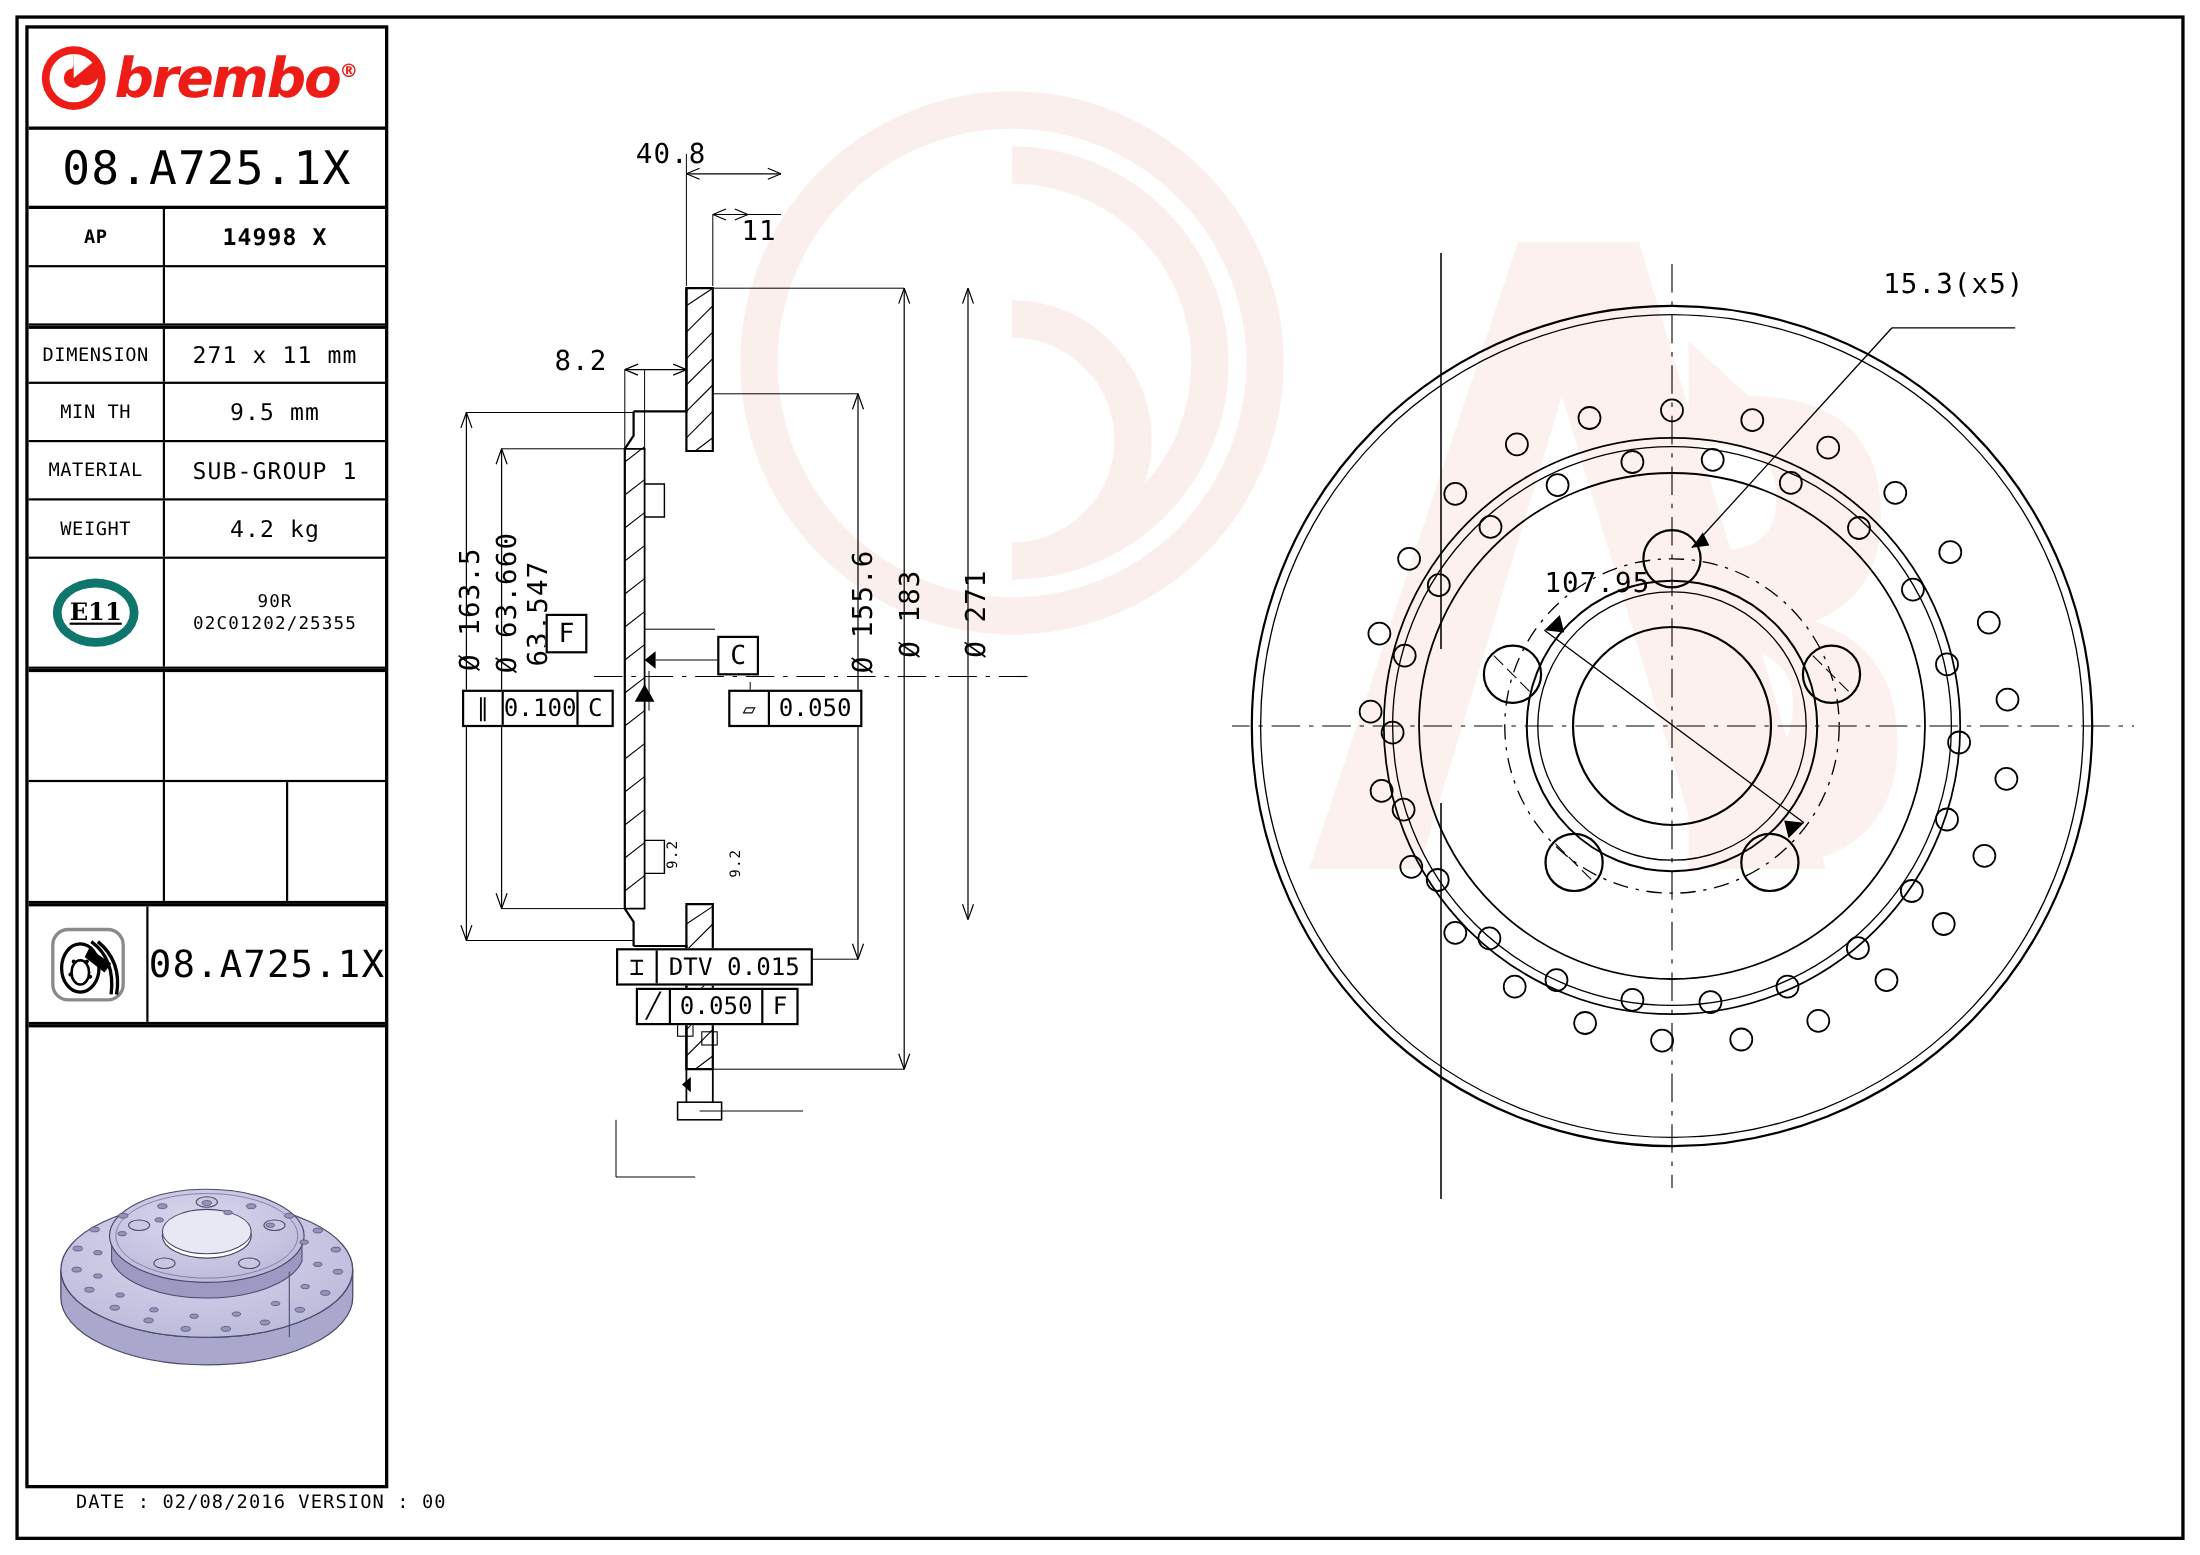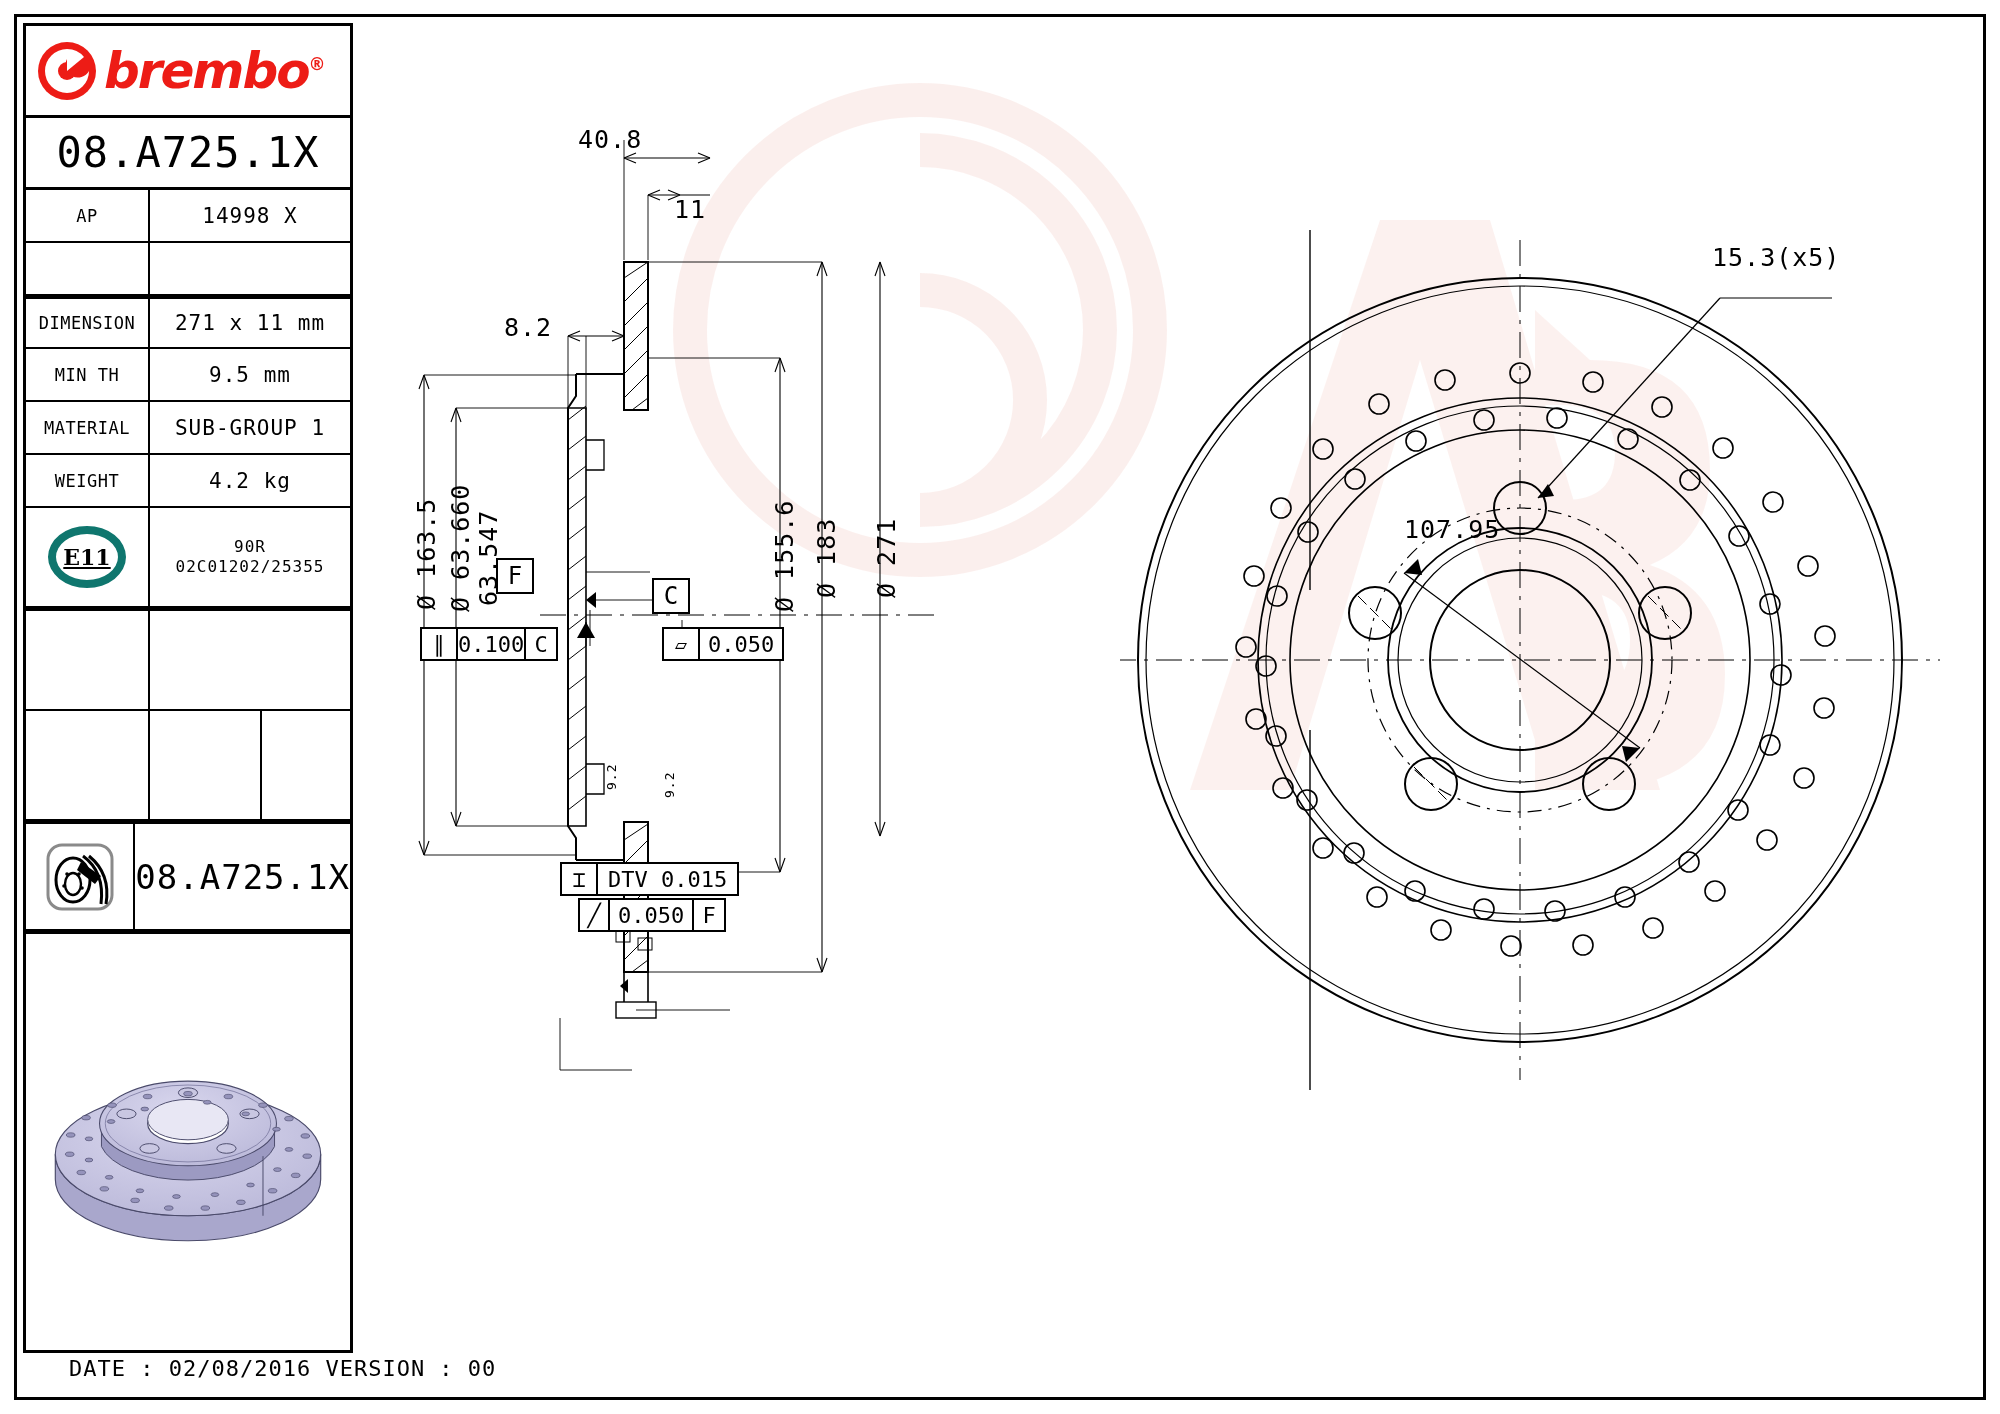--- a/index.html
+++ b/index.html
@@ -20,21 +20,21 @@
   .cellR{flex:1;height:100%;display:flex;align-items:center;justify-content:center;font-size:21px;letter-spacing:1px;}
 
   .logoRow{height:92px;display:flex;align-items:center;padding-left:10px;border-bottom:3px solid #000;box-sizing:border-box;}
   .bLogo{width:62px;height:62px;flex:0 0 auto;}
   .bWord{font-family:"DejaVu Sans",sans-serif;font-weight:bold;font-style:italic;font-size:50px;color:#ED1C16;letter-spacing:-2px;margin-left:6px;line-height:1;}
   .bReg{font-size:17px;vertical-align:super;font-style:normal;letter-spacing:0;}
 
   .pnRow{height:72px;display:flex;align-items:center;justify-content:center;border-bottom:3px solid #000;box-sizing:border-box;}
   .pnText{font-size:42px;letter-spacing:1px;}
 
-  .r-ap{height:53px;}
+  .r-ap{height:53px;font-weight:bold;}
   .r-blank1{height:53px;}
   .r-dim{height:53px;border-top:3px solid #000;}
   .r-minth{height:53px;}
   .r-bal{height:53px;}
   .r-mat{height:53px;}
   .r-wt{height:53px;}
   .r-e11{height:100px;}
   .r-blank2{height:103px;border-top:3px solid #000;}
   .r-blank3{height:110px;}
   .r-icon{height:110px;border-top:3px solid #000;}
@@ -45,21 +45,21 @@
   .homo{display:flex;flex-direction:column;align-items:center;justify-content:center;line-height:1.25;}
   .homo div{font-size:16px;letter-spacing:1px;}
 
   .splitcell{display:flex;height:100%;width:100%;}
   .splitcell > div{border-right:2px solid #000;box-sizing:border-box;}
   .splitcell > div:last-child{border-right:none;}
 
   .discIcon{width:74px;height:74px;}
   .pn2{font-size:34px;letter-spacing:1px;}
 
-  .footer{position:absolute;left:23px;top:1356px;width:1954px;text-align:left;padding-left:46px;font-size:22px;letter-spacing:1px;box-sizing:border-box;}
+  .footer{position:absolute;left:23px;top:1356px;width:1954px;text-align:left;padding-left:46px;font-size:17px;letter-spacing:1px;box-sizing:border-box;}
 
   
   .dim{position:absolute;font-family:"DejaVu Sans Mono",monospace;font-size:25px;letter-spacing:1px;color:#000;white-space:nowrap;}
   .dimv{position:absolute;font-family:"DejaVu Sans Mono",monospace;font-size:25px;letter-spacing:1px;color:#000;white-space:nowrap;
         transform-origin:0 0;transform:rotate(-90deg);}
   .tiny{font-size:13px;}
   svg{display:block;}
 </style>
 </head>
 <body>

